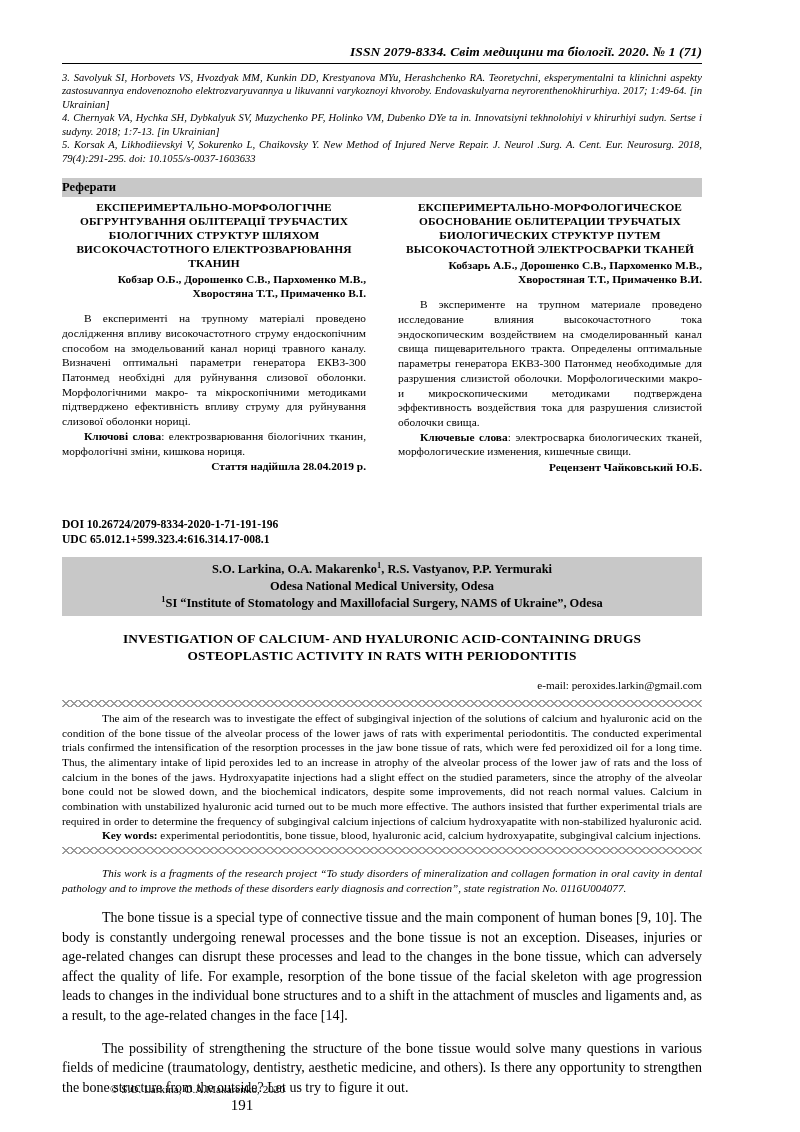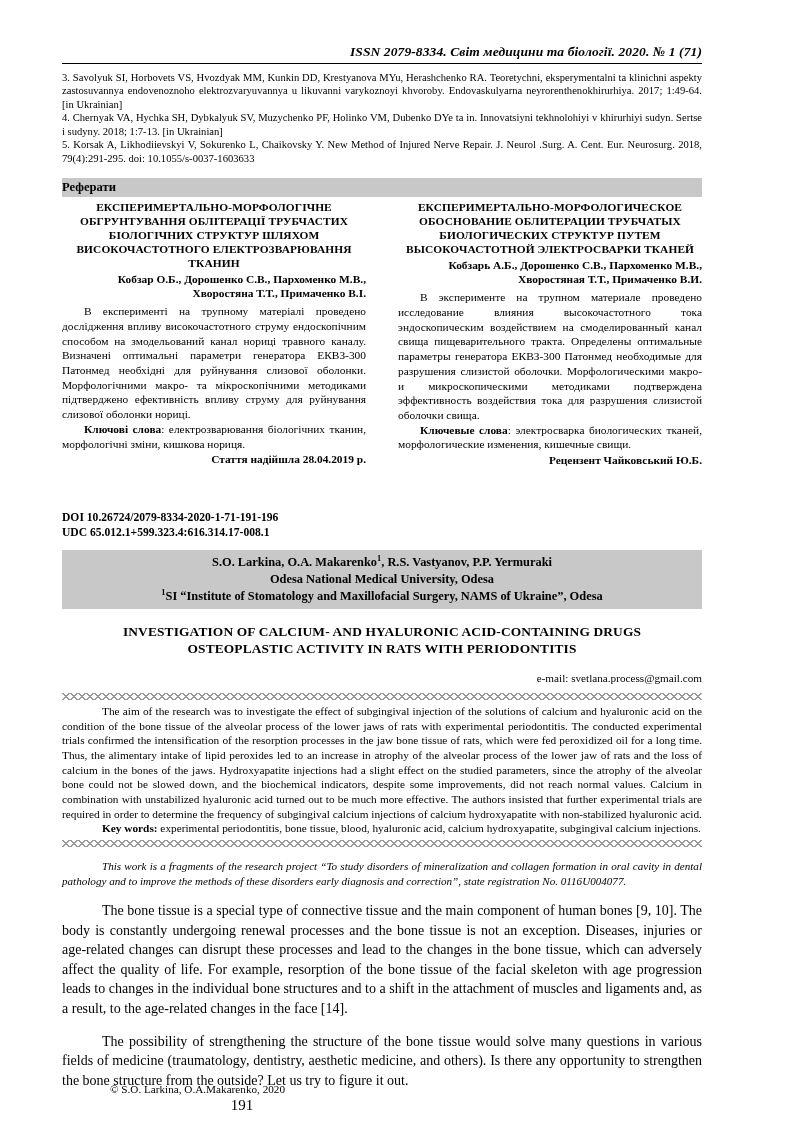--- a/index.html
+++ b/index.html
@@ -36,21 +36,21 @@
     border-bottom: 1.6px solid #000;
     margin-bottom: 7px;
   }
 
   
   .refs {
     font-size: 10.6px;
     line-height: 1.27;
     text-align: justify;
   }
-  .ref-item { margin: 0 0 0 0; text-indent: 0; }
+  .ref-item { margin: 0 0 0 0; text-indent: 0; font-style: italic; }
 
   
   .band {
     background: #c8c8c8;
     margin-top: 13px;
     height: 19px;
     line-height: 19px;
     font-weight: bold;
     font-size: 12.6px;
     box-sizing: border-box;
@@ -74,21 +74,21 @@
     text-align: right;
     font-weight: bold;
     font-size: 11.4px;
     line-height: 1.25;
     margin-top: 1px;
   }
   .abs-body {
     text-align: justify;
     font-size: 11.4px;
     line-height: 1.29;
-    margin-top: 4px;
+    margin-top: 11px;
     text-indent: 22px;
     hyphens: none;
   }
   .abs-kw {
     text-align: justify;
     font-size: 11.4px;
     line-height: 1.29;
     text-indent: 22px;
   }
   .abs-kw b { font-weight: bold; }
@@ -246,21 +246,21 @@
     <div><span>S.O. Larkina, O.A. Makarenko</span><sup>1</sup><span>, R.S. Vastyanov, P.P. Yermuraki</span></div>
     <div>Odesa National Medical University, Odesa</div>
     <div><sup>1</sup><span>SI “Institute of Stomatology and Maxillofacial Surgery, NAMS of Ukraine”, Odesa</span></div>
   </div>
 
   <div class="paper-title">
     <div>INVESTIGATION OF CALCIUM- AND HYALURONIC ACID-CONTAINING DRUGS</div>
     <div>OSTEOPLASTIC ACTIVITY IN RATS WITH PERIODONTITIS</div>
   </div>
 
-  <div class="email">e-mail: svetlana.process@gmail.com</div>
+  <div class="email">e-mail: peroxides.larkin@gmail.com</div>
 
   <div class="zig"></div>
   <div class="eng-abs">The aim of the research was to investigate the effect of subgingival injection of the solutions of calcium and hyaluronic acid on the condition of the bone tissue of the alveolar process of the lower jaws of rats with experimental periodontitis. The conducted experimental trials confirmed the intensification of the resorption processes in the jaw bone tissue of rats, which were fed peroxidized oil for a long time. Thus, the alimentary intake of lipid peroxides led to an increase in atrophy of the alveolar process of the lower jaw of rats and the loss of calcium in the bones of the jaws. Hydroxyapatite injections had a slight effect on the studied parameters, since the atrophy of the alveolar bone could not be slowed down, and the biochemical indicators, despite some improvements, did not reach normal values. Calcium in combination with unstabilized hyaluronic acid turned out to be much more effective. The authors insisted that further experimental trials are required in order to determine the frequency of subgingival calcium injections of calcium hydroxyapatite with non-stabilized hyaluronic acid.</div>
   <div class="eng-kw"><b>Key words:</b><span> experimental periodontitis, bone tissue, blood, hyaluronic acid, calcium hydroxyapatite, subgingival calcium injections.</span></div>
   <div class="zig bottom"></div>
 
   <div class="funding">This work is a fragments of the research project “To study disorders of mineralization and collagen formation in oral cavity in dental pathology  and  to improve the methods of these disorders early diagnosis and correction”, state registration No. 0116U004077.</div>
 
   <div class="body-par">The bone tissue is a special type of connective tissue and the main component of human bones [9, 10]. The body is constantly undergoing renewal processes and the bone tissue is not an exception. Diseases, injuries or age-related changes can disrupt these processes and lead to the changes in the bone tissue, which can adversely affect the quality of life. For example, resorption of the bone tissue of the facial skeleton with age progression leads to changes in the individual bone structures and to a shift in the attachment of muscles and ligaments and, as a result, to the age-related changes in the face [14].</div>
   <div class="body-par">The possibility of strengthening the structure of the bone tissue would solve many questions in various fields of medicine (traumatology, dentistry, aesthetic medicine, and others). Is there any opportunity to strengthen the bone structure from the outside? Let us try to figure it out.</div>

